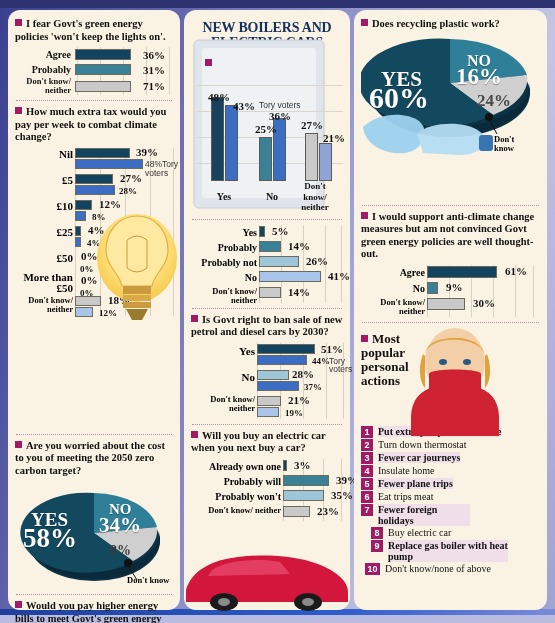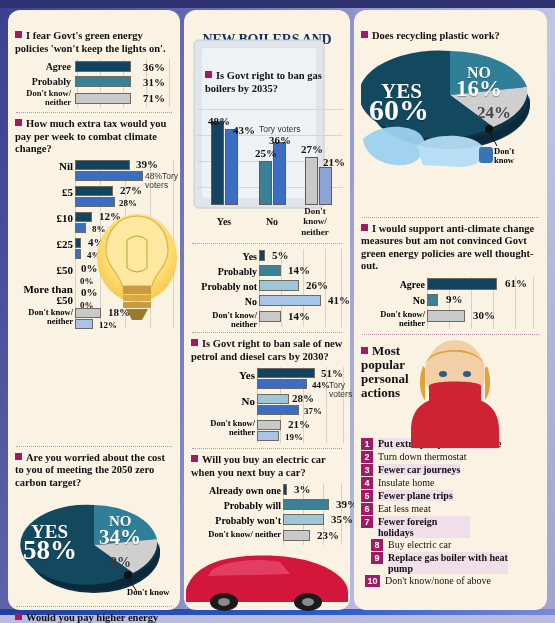--- a/index.html
+++ b/index.html
@@ -20,21 +20,21 @@
   .botstrip { position:absolute; left:0; bottom:0; width:555px; height:8px; background:#b9bcdf; }
 
   .card {
     position:absolute; background:#faf2e2;
     border-radius:12px;
   }
   .colL { left:8px;  top:10px; width:172px; height:600px; }
   .colM { left:184px;top:10px; width:166px; height:600px; }
   .colR { left:354px;top:10px; width:193px; height:600px; }
 
-  .pad { position:absolute; left:0; top:0; width:100%; height:100%; padding:20px 7px; }
+  .pad { position:absolute; left:0; top:0; width:100%; height:100%; padding:8px 7px; }
 
   h2.qt {
     font-family:"Liberation Serif", serif;
     font-weight:bold; font-size:10.5px; line-height:12.5px; color:#111;
     margin-bottom:4px;
   }
   .sq { display:inline-block; width:7px; height:7px; background:#a01a66; margin-right:4px; vertical-align:1px;}
 
   .dotsep { border-top:1.6px dotted #c08fb0; margin:5px 1px; }
 
@@ -246,21 +246,21 @@
 <div class="pad">
 
   <div class="bigtitle">NEW BOILERS AND ELECTRIC CARS</div>
 
   <svg class="imgph" style="left:4px;top:26px" width="150" height="180" viewBox="0 0 150 180">
     <rect x="6" y="4" width="130" height="168" rx="5" fill="#dfe5ea" stroke="#c2ccd4"></rect>
     <rect x="14" y="12" width="114" height="150" rx="3" fill="#eef2f5"></rect>
   </svg>
 
   <div style="position:relative;margin-top:8px">
-    <h2 class="qt" style="padding-left:14px"><span class="sq"></span><span>Is Govt right to ban gas boilers by 2035?</span></h2>
+    <h2 class="qt" style="padding-left:14px"><span class="sq"></span></h2>
     <div class="vchart" style="height:128px;margin-left:6px">
       <div class="vgrid">
         <i style="top:10px"></i>
             <i style="top:36px"></i>
             <i style="top:62px"></i>
             <i style="top:88px"></i>
       </div>
 
       <div class="vgroup" style="left:14px">
         <div class="vb navy" style="height:84px"></div>
@@ -487,21 +487,21 @@
       <li>
             <span class="num">4</span>
             <span class="itm">Insulate home</span>
           </li>
       <li>
             <span class="num">5</span>
             <span class="itm b">Fewer plane trips</span>
           </li>
       <li>
             <span class="num">6</span>
-            <span class="itm">Eat less meat</span>
+            <span class="itm">Eat trips meat</span>
           </li>
       <li>
             <span class="num">7</span>
             <span class="itm b" style="max-width:92px;display:inline-block">Fewer foreign holidays</span>
           </li>
       <li style="margin-left:10px">
             <span class="num">8</span>
             <span class="itm">Buy electric car</span>
           </li>
       <li style="margin-left:10px">

